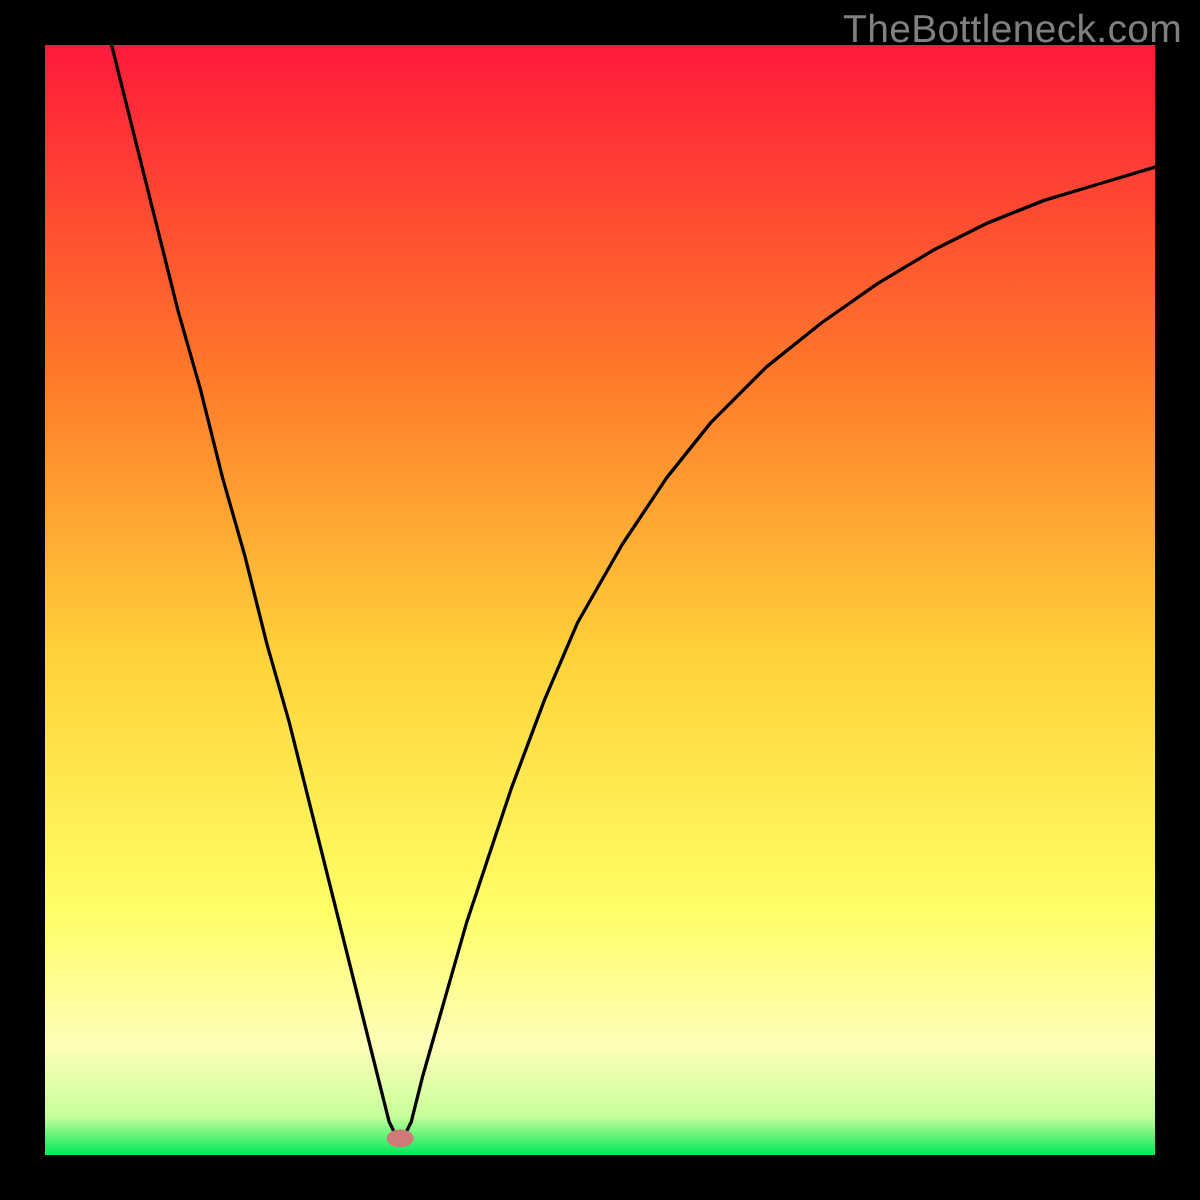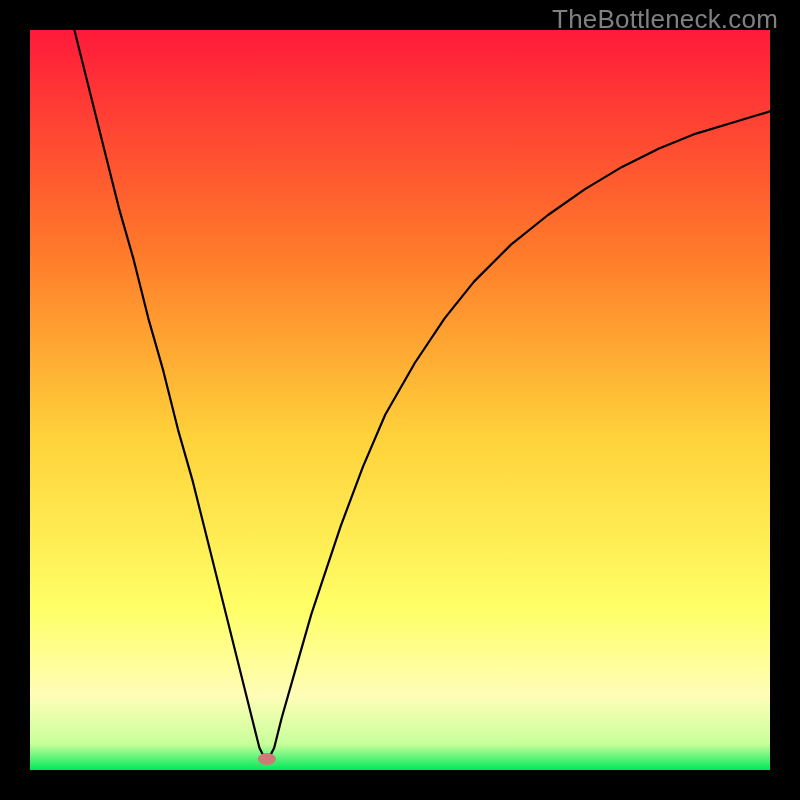--- a/index.html
+++ b/index.html
@@ -12,21 +12,21 @@
     font-family: Arial, Helvetica, sans-serif;
   }
   .wrap {
     position: relative;
     width: 800px;
     height: 800px;
   }
   .watermark {
     position: absolute;
     top: 4px;
-    right: 22px;
+    right: 12px;
     font-size: 26px;
     color: #808080;
     font-family: Arial, Helvetica, sans-serif;
     letter-spacing: 0.2px;
     z-index: 20;
   }
   svg {
     position: absolute;
     top: 0;
     left: 0;

